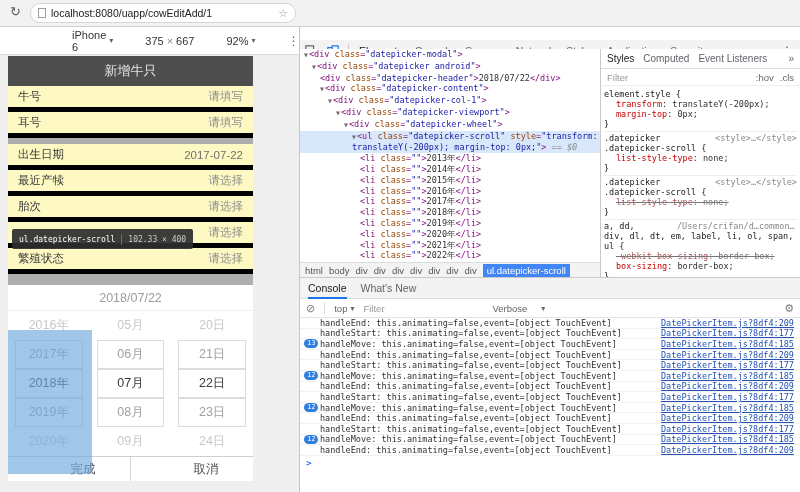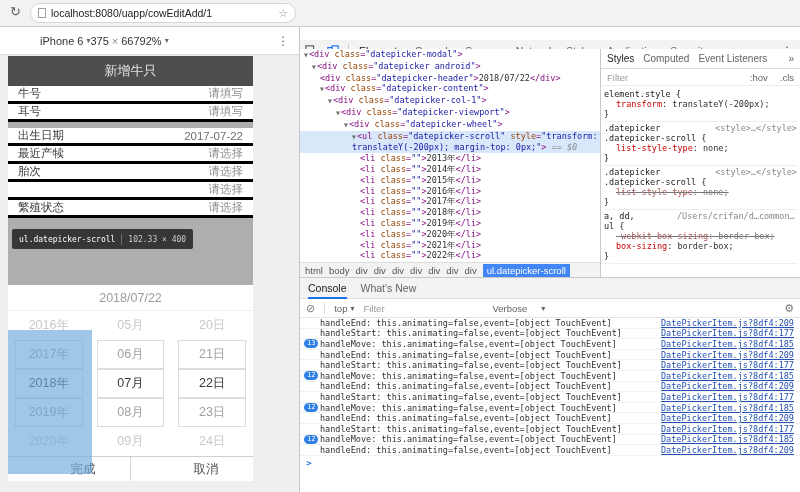--- a/index.html
+++ b/index.html
@@ -12,28 +12,28 @@
   .reload { position:absolute; left:10px; top:4px; font-size:13px; color:#5f6368; }
   .addr { position:absolute; left:30px; top:3px; width:266px; height:20px; background:#fff; border:1px solid #d6d6d6;
           border-radius:10px; display:flex; align-items:center; padding:0 7px; }
   .doc-ic { width:8px; height:10px; border:1px solid #9aa0a6; background:#fff; margin-right:5px; flex:none; }
   .url { font-size:10.5px; color:#202124; white-space:nowrap; overflow:hidden; }
   .star { margin-left:auto; font-size:11px; color:#9aa0a6; }
 
   
   .left-pane { position:absolute; left:0; top:27px; width:300px; height:465px; background:#efefef; border-right:1px solid #c6c6c6; }
   .device-bar { height:28px; background:#fff; border-bottom:1px solid #dcdcdc; display:flex; align-items:center;
-                padding-left:40px; gap:0; font-size:11px; color:#333; }
+                padding-left:72px; gap:32px; font-size:11px; color:#333; }
   .device-bar .grp { display:flex; align-items:center; gap:3px; }
   .caret { font-size:8px; color:#666; }
   .dev-more { margin-left:auto; margin-right:10px; color:#5f6368; font-size:12px; }
 
   .phone { position:absolute; left:8px; top:29px; width:245px; height:425px; background:#aeaeae; overflow:hidden; }
   .p-title { height:30px; background:#4e4e4e; color:#e2e2e2; font-size:13px; display:flex; align-items:center; justify-content:center; }
-  .form-row { height:18px; background:#ffffff; border-bottom:3px solid #000000; display:flex; align-items:center;
+  .form-row { height:26px; background:#fef9c3; border-bottom:5px solid #000000; display:flex; align-items:center;
               justify-content:space-between; padding:0 10px; font-size:11.5px; }
   .form-row.gap { height:6px; background:#adadad; border-bottom:none; }
   .f-label { color:#3b3b3b; }
   .f-value { color:#8f8f8f; }
   .f-value.filled { color:#6f6f6f; }
 
   .tooltip { position:absolute; left:4px; top:173px; height:20px; background:rgba(45,45,45,0.93); border-radius:2px;
              display:flex; align-items:center; padding:0 7px; gap:6px; font-family:"DejaVu Sans Mono",monospace; font-size:8px; z-index:6; }
   .tt-sel { color:#ffffff; }
   .tt-div { width:1px; height:11px; background:#6e6e6e; }
@@ -79,21 +79,21 @@
   .crumb { white-space:nowrap; }
   .crumb.active { background:#4285f4; color:#fff; padding:0 4px; height:13px; display:flex; align-items:center; }
 
   
   .styles-pane { position:absolute; left:600px; top:49px; width:200px; height:228px; background:#fff; border-left:1px solid #c9c9c9; overflow:hidden; }
   .styles-tabs { height:20px; border-bottom:1px solid #ddd; display:flex; align-items:center; padding:0 6px; gap:9px;
                  font-size:10px; color:#5f6368; }
   .styles-tabs .stab.active { color:#202124; }
   .s-overflow { margin-left:auto; color:#5f6368; }
   .styles-filter { height:17px; border-bottom:1px solid #eee; display:flex; align-items:center; padding:0 6px; font-size:9.5px; color:#999; }
-  .s-toggles { margin-left:auto; color:#666; display:flex; gap:12px; }
+  .s-toggles { margin-left:auto; color:#666; display:flex; gap:6px; }
   .styles-body { font-family:"DejaVu Sans Mono",monospace; font-size:8.5px; line-height:10px; color:#303030; padding:2px 3px; }
   .style-block { border-bottom:1px solid #eee; padding:1px 0 2px 0; }
   .sel-row { display:flex; justify-content:space-between; }
   .sel-text { color:#222; }
   .src-link { color:#888; white-space:nowrap; overflow:hidden; text-overflow:ellipsis; max-width:120px; }
   .prop { padding-left:12px; }
   .prop .pname { color:#c80000; }
   .prop.struck { text-decoration:line-through; color:#777; }
   .prop.struck .pname { color:#a55; }
   .brace { color:#222; }
@@ -300,20 +300,21 @@
         <span>:hov</span>
         <span>.cls</span>
       </span>
     </div>
     <div class="styles-body" id="styles-body">
         <div class="style-block">
           <div class="sel-row">
             <span class="sel-text">element.style {</span>
           </div>
           <div class="prop"><span class="pname">transform</span>: translateY(-200px);</div>
+          <div class="prop"><span class="pname">margin-top</span>: 0px;</div>
           <div class="brace">}</div>
         </div>
         <div class="style-block">
           <div class="sel-row">
             <span class="sel-text">.datepicker</span>
             <span class="src-link">&lt;style&gt;…&lt;/style&gt;</span>
           </div>
           <div class="sel-row">
             <span class="sel-text">.datepicker-scroll {</span>
           </div>
@@ -328,20 +329,23 @@
           <div class="sel-row">
             <span class="sel-text">.datepicker-scroll {</span>
           </div>
           <div class="prop struck"><span class="pname">list-style-type</span>: none;</div>
           <div class="brace">}</div>
         </div>
         <div class="style-block">
           <div class="sel-row">
             <span class="sel-text">a, dd,</span>
             <span class="src-link">/Users/crifan/d…common.less:90</span>
+          </div>
+          <div class="sel-row">
+            <span class="sel-text">div, dl, dt, em, label, li, ol, span,</span>
           </div>
           <div class="sel-row">
             <span class="sel-text">ul {</span>
           </div>
           <div class="prop struck"><span class="pname">-webkit-box-sizing</span>: border-box;</div>
           <div class="prop"><span class="pname">box-sizing</span>: border-box;</div>
           <div class="brace">}</div>
         </div>
       </div>
   </div>

